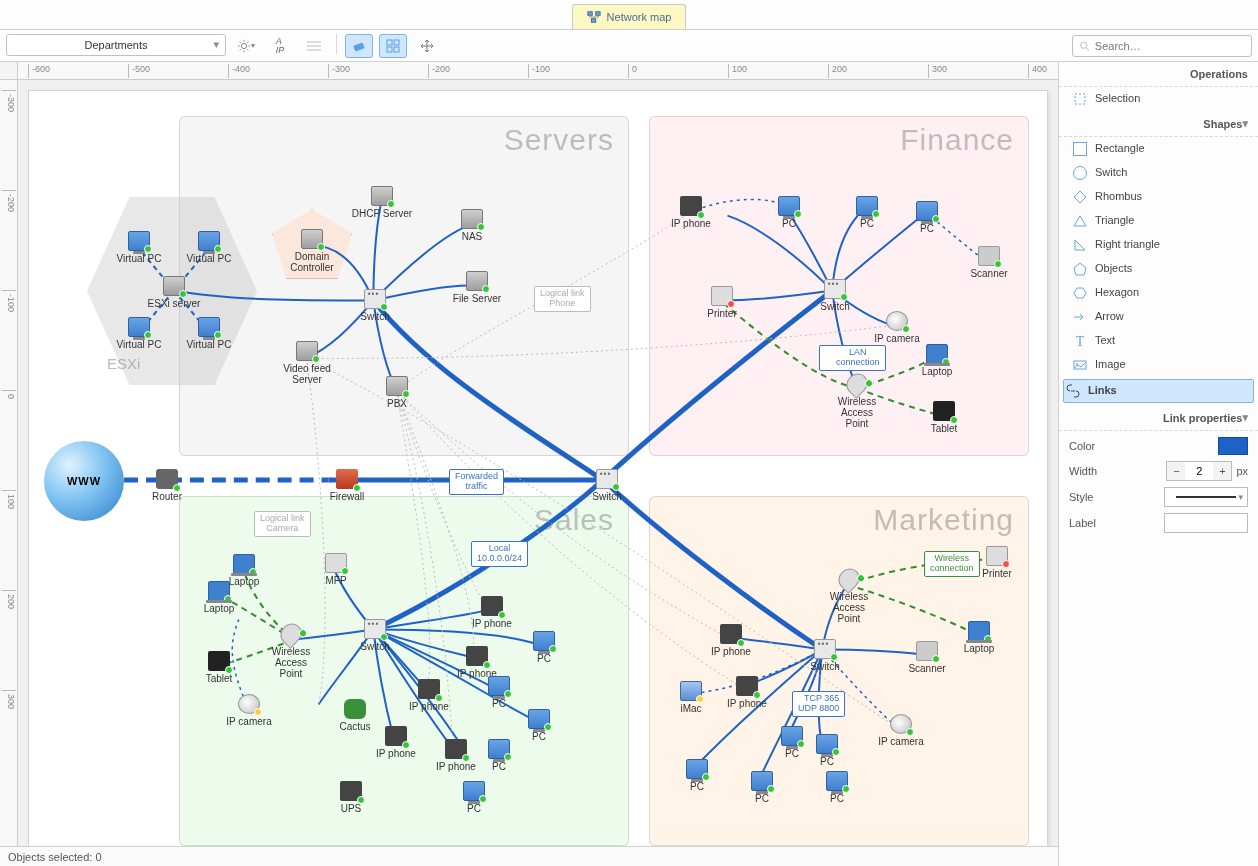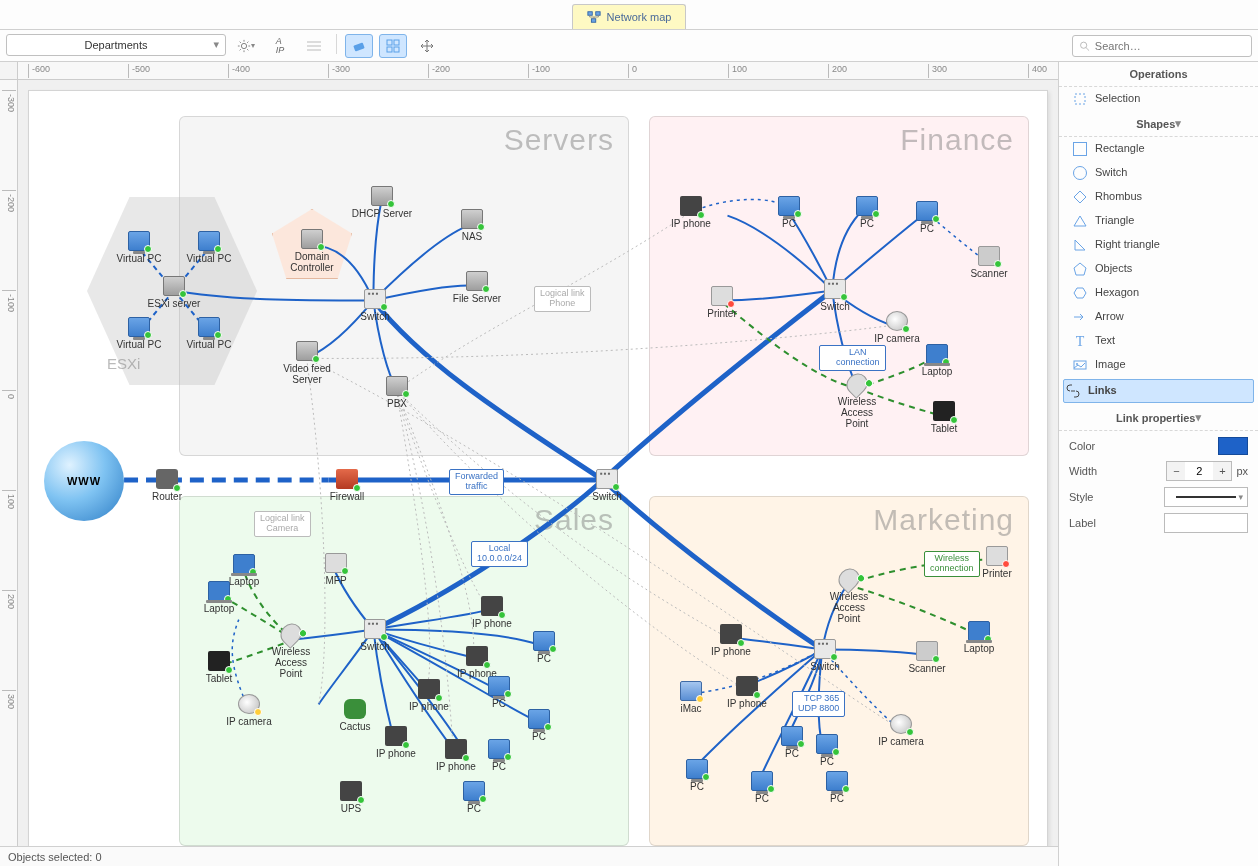--- a/index.html
+++ b/index.html
@@ -71,21 +71,21 @@
 .ico-ap{width:16px;height:16px;border-radius:50% 50% 50% 0;background:#ddd;border:1px solid #999;transform:rotate(-45deg)}
 .ico-scanner{background:#ccc;border:1px solid #999;height:12px;border-radius:2px}
 .ico-ups{background:#444;border-radius:2px}
 .ico-cactus{width:14px;height:20px;background:#3a8f3a;border-radius:6px}
 
 .linklbl{position:absolute;background:#fff;border:1px solid #3a72c4;color:#3a72c4;font-size:9px;padding:2px 5px;border-radius:2px;text-align:center;line-height:1.1;z-index:5}
 .linklbl.green{border-color:#3a8f3a;color:#3a8f3a}
 .linklbl.gray{border-color:#bbb;color:#aaa}
 
 .sidebar{width:200px;border-left:1px solid #d0d0d0;background:#fdfdfd;display:flex;flex-direction:column}
-.sec-h{padding:6px 10px;font-weight:bold;color:#555;display:flex;justify-content:center;align-items:center;border-bottom:1px dashed #d8d8d8}
+.sec-h{padding:6px 10px;font-weight:bold;color:#555;display:flex;justify-content:flex-end;align-items:center;border-bottom:1px dashed #d8d8d8}
 .sec-h .chev{color:#888}
 .tool{display:flex;align-items:flex-start;gap:8px;padding:5px 14px;color:#444}
 .tool.sel{background:#cfe6ff;border:1px solid #7fb4ea;margin:2px 4px;border-radius:2px;padding:4px 2px}
 .tool svg,.tool .shp{width:14px;height:14px;flex:0 0 14px}
 .props{padding:6px 10px;display:grid;grid-template-columns:60px 1fr;gap:6px 8px;align-items:center;color:#555}
 .swatch{width:30px;height:18px;background:#1e62c8;border:1px solid #144a9a}
 .numfield{display:flex;border:1px solid #bbb;height:20px}
 .numfield button{width:18px;border:none;background:#f3f3f3;color:#555}
 .numfield input{width:28px;border:none;text-align:center;outline:none}
 .stylefield{width:84px;height:20px;border:1px solid #bbb;background:#fff;display:flex;align-items:center;justify-content:center;position:relative}

